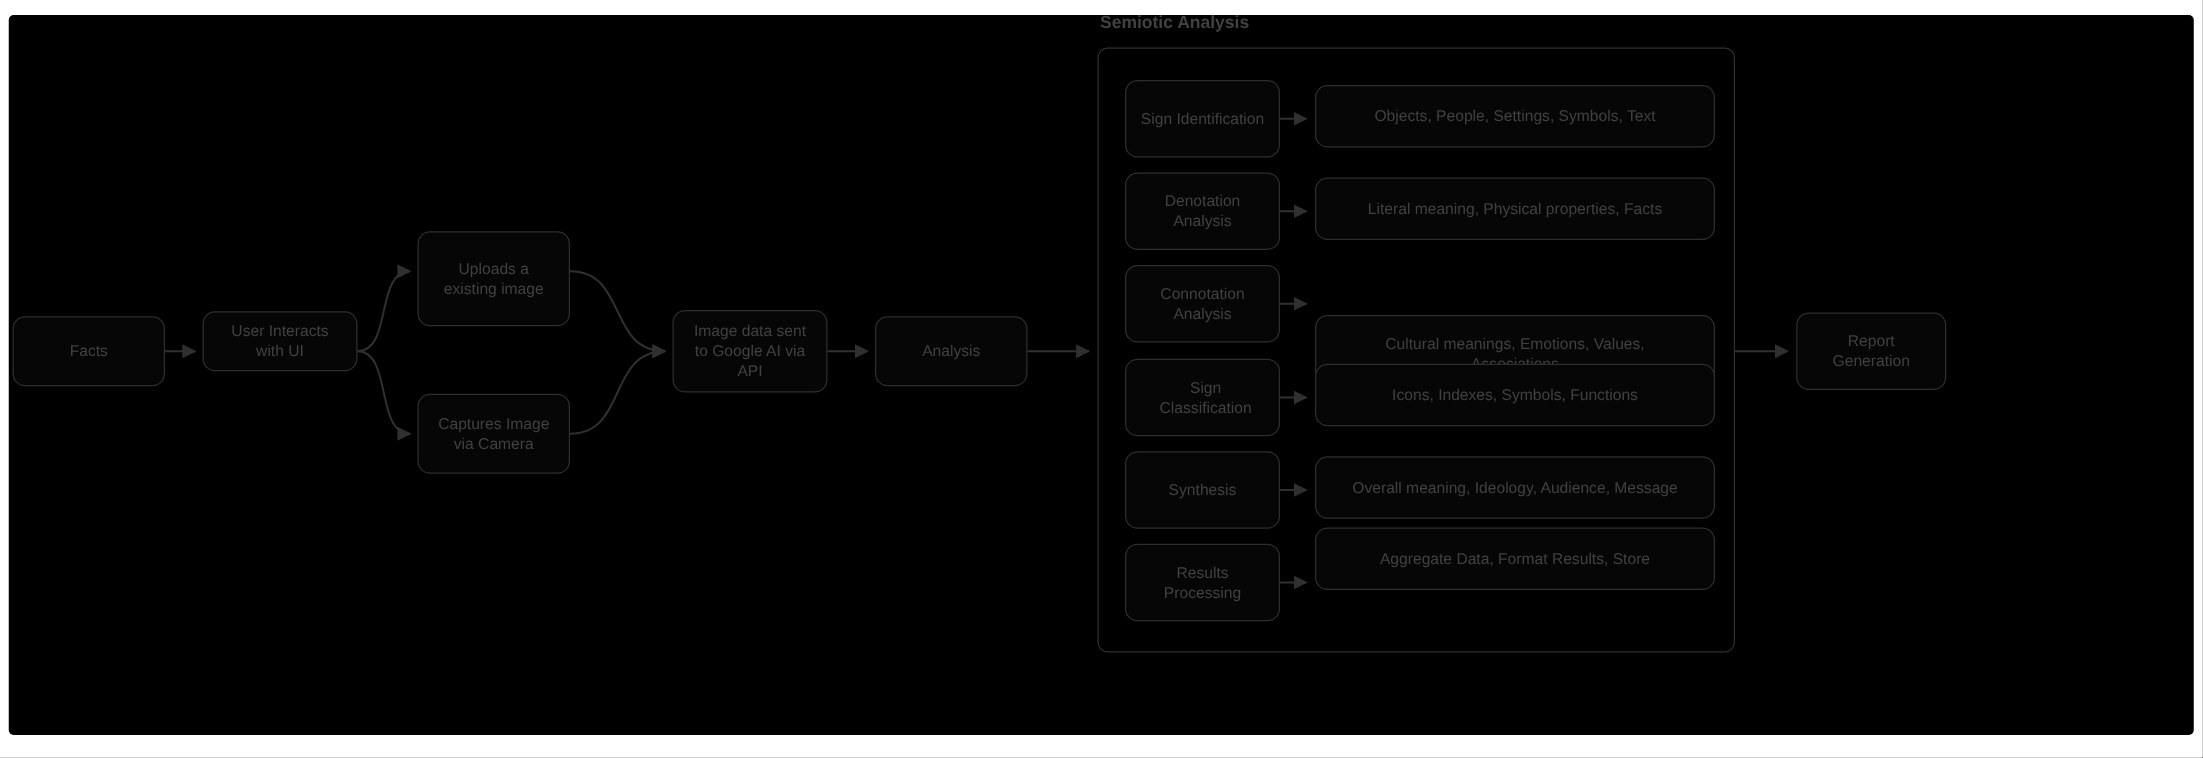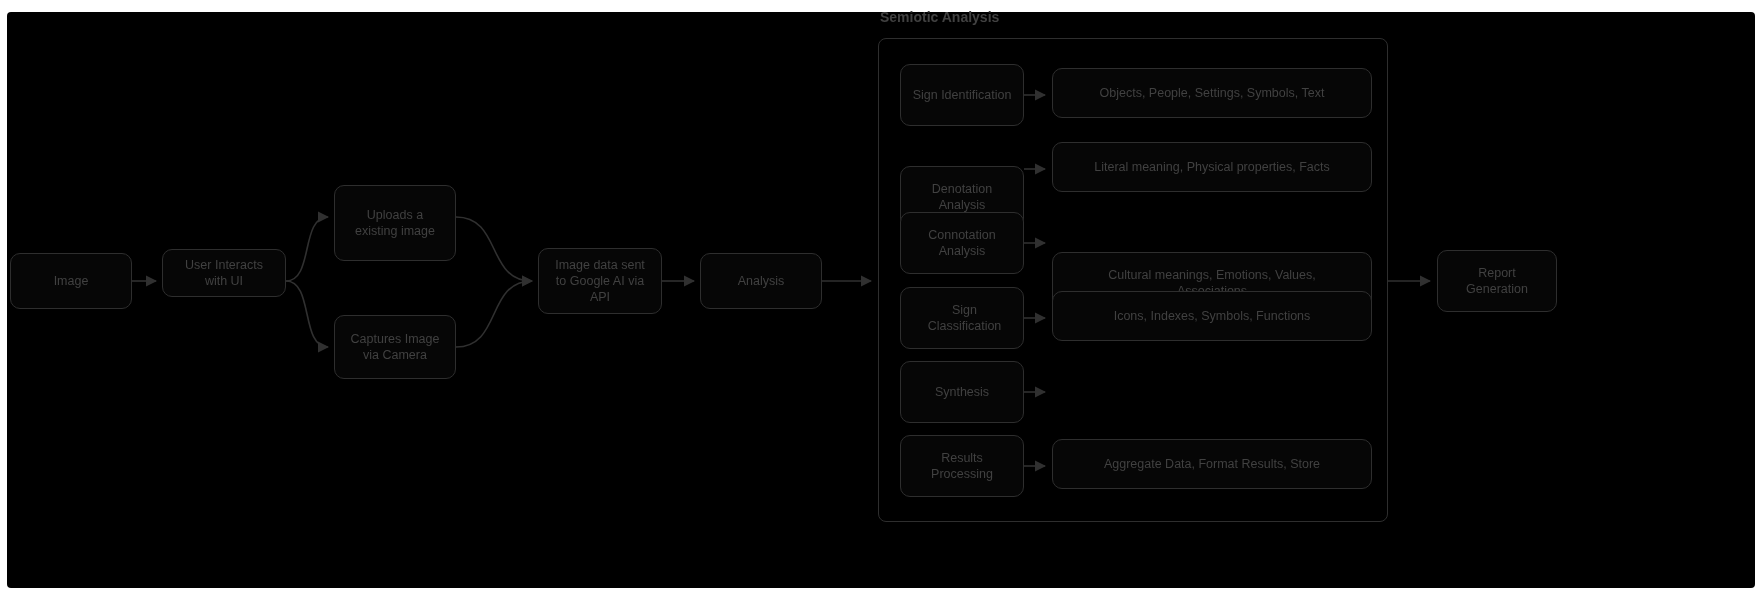--- a/index.html
+++ b/index.html
@@ -79,21 +79,21 @@
     <path class="edge" d="M822,281 H871" marker-end="url(#ah)"></path>
     <path class="edge" d="M1388,281 H1430" marker-end="url(#ah)"></path>
     <path class="edge" d="M1024,95 H1045" marker-end="url(#ah)"></path>
     <path class="edge" d="M1024,169 H1045" marker-end="url(#ah)"></path>
     <path class="edge" d="M1024,243 H1045" marker-end="url(#ah)"></path>
     <path class="edge" d="M1024,318 H1045" marker-end="url(#ah)"></path>
     <path class="edge" d="M1024,392 H1045" marker-end="url(#ah)"></path>
     <path class="edge" d="M1024,466 H1045" marker-end="url(#ah)"></path>
   </svg>
 
-  <div class="node" style="left:10px; top:253px; width:122px; height:56px;">Image</div>
+  <div class="node" style="left:10px; top:253px; width:122px; height:56px;">Facts</div>
 
   <div class="node" style="left:162px; top:249px; width:124px; height:48px;">User Interacts
 with UI</div>
 
   <div class="node" style="left:334px; top:185px; width:122px; height:76px;">Uploads a
 existing image</div>
 
   <div class="node" style="left:334px; top:315px; width:122px; height:64px;">Captures Image
 via Camera</div>
 
@@ -102,34 +102,35 @@
 API</div>
 
   <div class="node" style="left:700px; top:253px; width:122px; height:56px;">Analysis</div>
 
   <div class="subgraph"></div>
   <div class="subgraph-label">Semiotic Analysis</div>
 
   <div class="node step-node" style="top:64px;">Sign Identification</div>
   <div class="node detail-node" style="top:68px;">Objects, People, Settings, Symbols, Text</div>
 
-  <div class="node step-node" style="top:138px;margin-top:28px;">Denotation
+  <div class="node step-node" style="top:138px;">Denotation
 Analysis</div>
   <div class="node detail-node" style="top:142px;">Literal meaning, Physical properties, Facts</div>
 
   <div class="node step-node" style="top:212px;">Connotation
 Analysis</div>
   <div class="node detail-node" style="top:212px; height:62px;margin-top:40px;">Cultural meanings, Emotions, Values,
 Associations</div>
 
   <div class="node step-node" style="top:287px;padding-left:13px;">Sign
 Classification</div>
   <div class="node detail-node" style="top:291px;">Icons, Indexes, Symbols, Functions</div>
 
   <div class="node step-node" style="top:361px;">Synthesis</div>
+  <div class="node detail-node" style="top:365px;">Overall meaning, Ideology, Audience, Message</div>
 
   <div class="node step-node" style="top:435px;">Results
 Processing</div>
-  <div class="node detail-node" style="top:439px;">Aggregate Data, Format Results, Store</div>
+  <div class="node detail-node" style="top:422px;">Aggregate Data, Format Results, Store</div>
 
   <div class="node" style="left:1437px; top:250px; width:120px; height:62px;">Report
 Generation</div>
 </div>
 
 </body></html>

